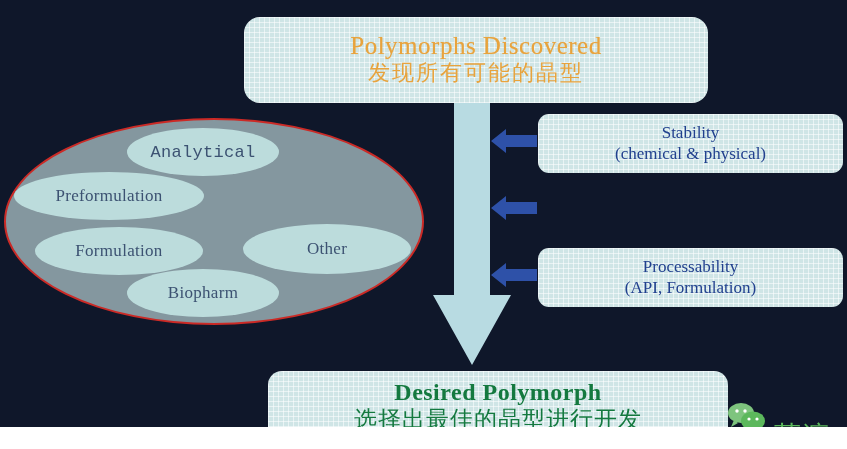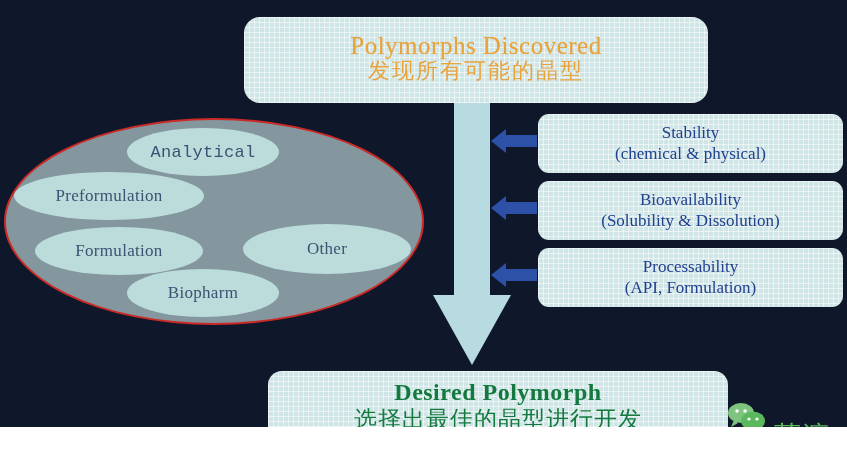--- a/index.html
+++ b/index.html
@@ -41,21 +41,21 @@
     color: #e8a33d;
     letter-spacing: .5px;
     line-height: 1.05;
     text-shadow: 0 0 1px rgba(232,163,61,.5);
   }
   #top-box .cn {
     font-size: 22px;
     color: #e8a33d;
     letter-spacing: 2px;
     line-height: 1.25;
-    font-family: Liberation Mono, monospace;
+    font-family: Liberation Sans, sans-serif;
   }
 
   
   #down-arrow {
     position: absolute;
     left: 433px; top: 103px;
     width: 78px; height: 262px;
     pointer-events: none;
   }
 
@@ -209,24 +209,20 @@
   <svg class="blue-arrow" id="arrow-1" viewBox="0 0 46 26">
     <polygon points="0,13 15,1 15,7 46,7 46,19 15,19 15,25" fill="#2e51a8"></polygon>
   </svg>
   <svg class="blue-arrow" id="arrow-2" viewBox="0 0 46 26">
     <polygon points="0,13 15,1 15,7 46,7 46,19 15,19 15,25" fill="#2e51a8"></polygon>
   </svg>
 
   <div class="factor tex" id="factor-0">
     <div class="l1">Stability</div>
     <div class="l2">(chemical &amp; physical)</div>
-  </div>
-  <div class="factor tex" id="factor-1">
-    <div class="l1">Bioavailability</div>
-    <div class="l2">(Solubility &amp; Dissolution)</div>
   </div>
   <div class="factor tex" id="factor-2">
     <div class="l1">Processability</div>
     <div class="l2">(API, Formulation)</div>
   </div>
 
   <div id="bottom-box" class="tex">
     <div class="en">Desired Polymorph</div>
     <div class="cn">选择出最佳的晶型进行开发</div>
   </div>

